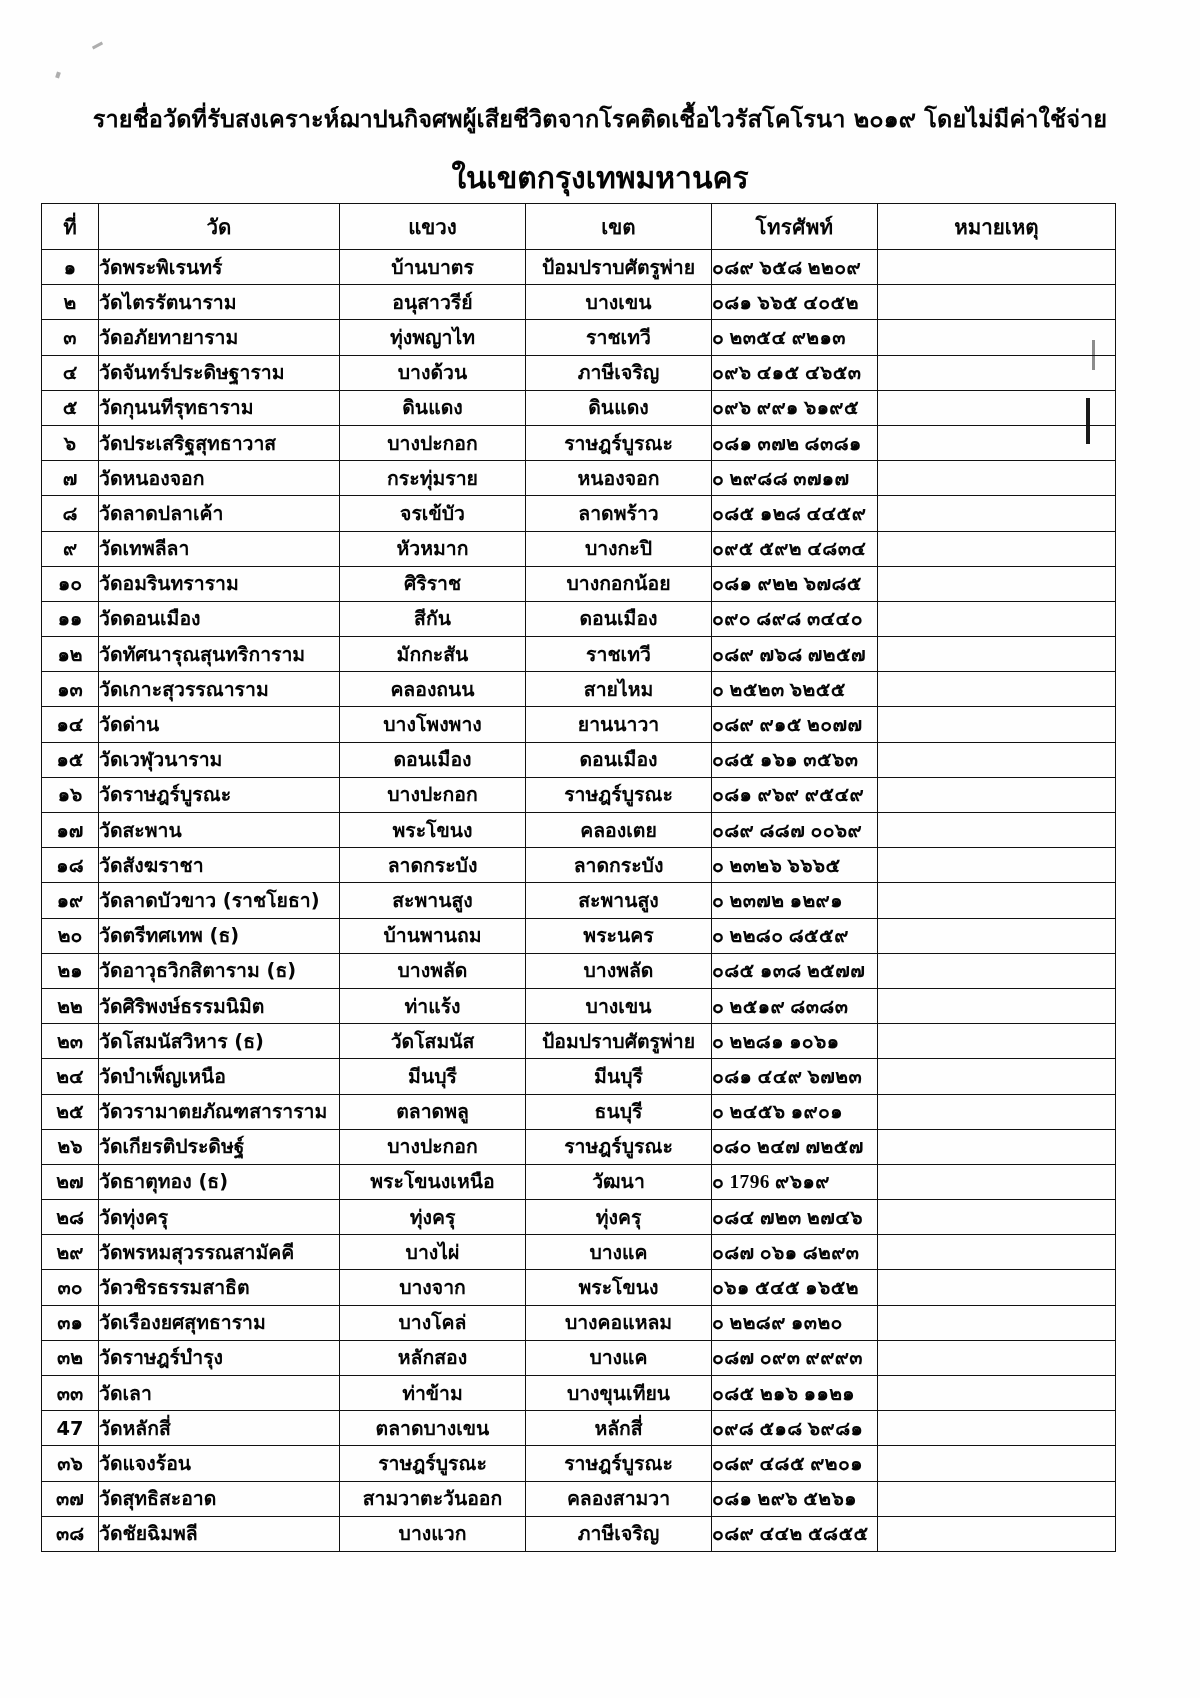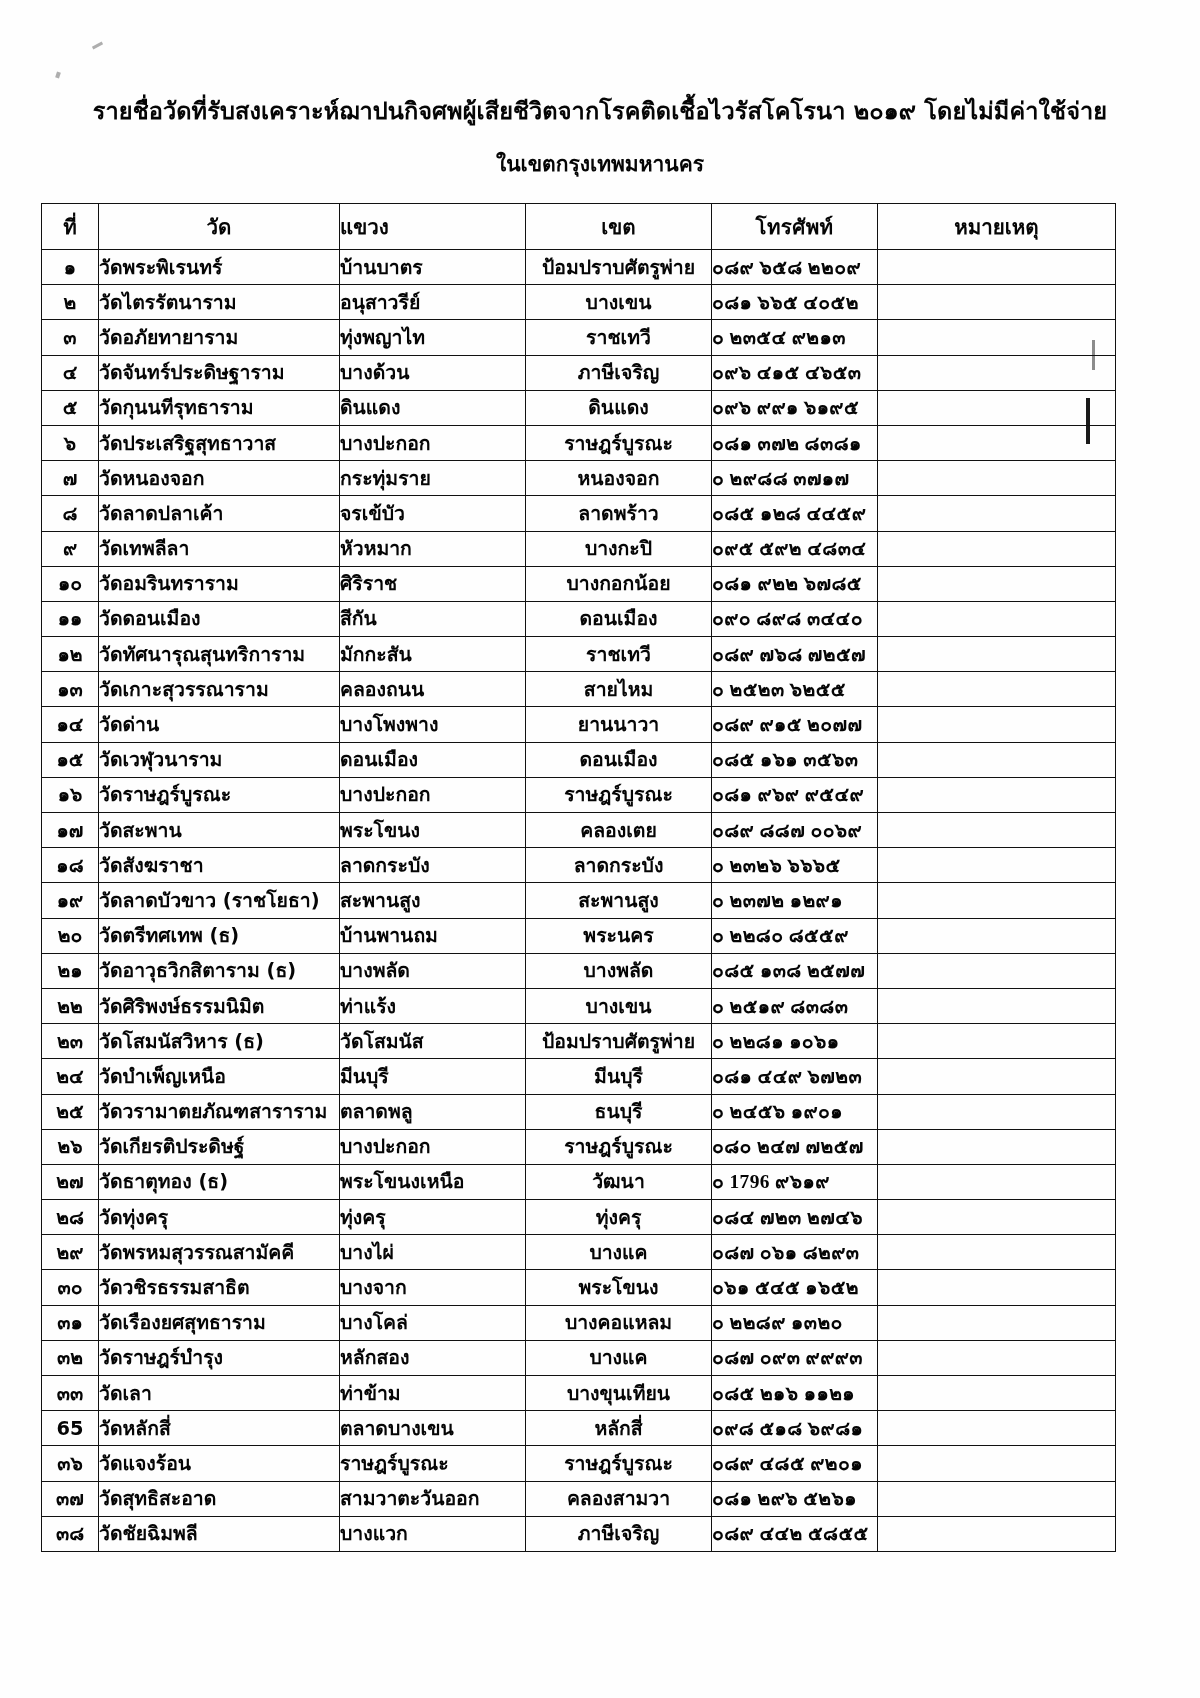--- a/index.html
+++ b/index.html
@@ -28,32 +28,32 @@
     opacity: .55;
   }
   .edge-mark {
     position: absolute;
     background: #1a1a1a;
   }
   .title-block {
     position: absolute;
     left: 0;
     right: 0;
-    top: 96px;
+    top: 104px;
     text-align: center;
   }
   .title-line1 {
     font-size: 23.5px;
     font-weight: 700;
     letter-spacing: .1px;
     line-height: 1.35;
     white-space: nowrap;
   }
   .title-line2 {
-    font-size: 21px;
+    font-size: 30px;
     font-weight: 700;
     line-height: 1.35;
     margin-top: 22px;
   }
   table.temple-table {
     position: absolute;
     left: 41px;
     top: 203px;
     width: 1068px;
     border-collapse: collapse;
@@ -71,21 +71,21 @@
     font-size: 20.5px;
     text-align: center;
     font-weight: 700;
   }
   tbody td {
     height: 34.2px;
     font-size: 19.4px;
   }
   .c-no    { width: 56px;  text-align: center; }
   .c-temple{ width: 240px; text-align: left; padding-left: 9px; margin-left: 10px; }
-  .c-khwaeng{ width: 185px; text-align: left; }
+  .c-khwaeng{ width: 185px; text-align: center; }
   .c-khet  { width: 185px; text-align: center; }
   .c-phone { width: 165px; letter-spacing: .4px; font-family: Liberation Serif, serif; }
   .c-remark{ width: 237px; text-align: center; }
   
   tbody tr:nth-child(odd) td { }
 </style>
 </head>
 <body>
 
 <div class="page">
@@ -370,21 +370,21 @@
         </tr>
         <tr>
           <td class="c-no">๓๓</td>
           <td class="c-temple">วัดเลา</td>
           <td class="c-khwaeng">ท่าข้าม</td>
           <td class="c-khet">บางขุนเทียน</td>
           <td class="c-phone">๐๘๕ ๒๑๖ ๑๑๒๑</td>
           <td class="c-remark"></td>
         </tr>
         <tr>
-          <td class="c-no">65</td>
+          <td class="c-no">47</td>
           <td class="c-temple">วัดหลักสี่</td>
           <td class="c-khwaeng">ตลาดบางเขน</td>
           <td class="c-khet">หลักสี่</td>
           <td class="c-phone">๐๙๘ ๕๑๘ ๖๙๘๑</td>
           <td class="c-remark"></td>
         </tr>
         <tr>
           <td class="c-no">๓๖</td>
           <td class="c-temple">วัดแจงร้อน</td>
           <td class="c-khwaeng">ราษฎร์บูรณะ</td>

